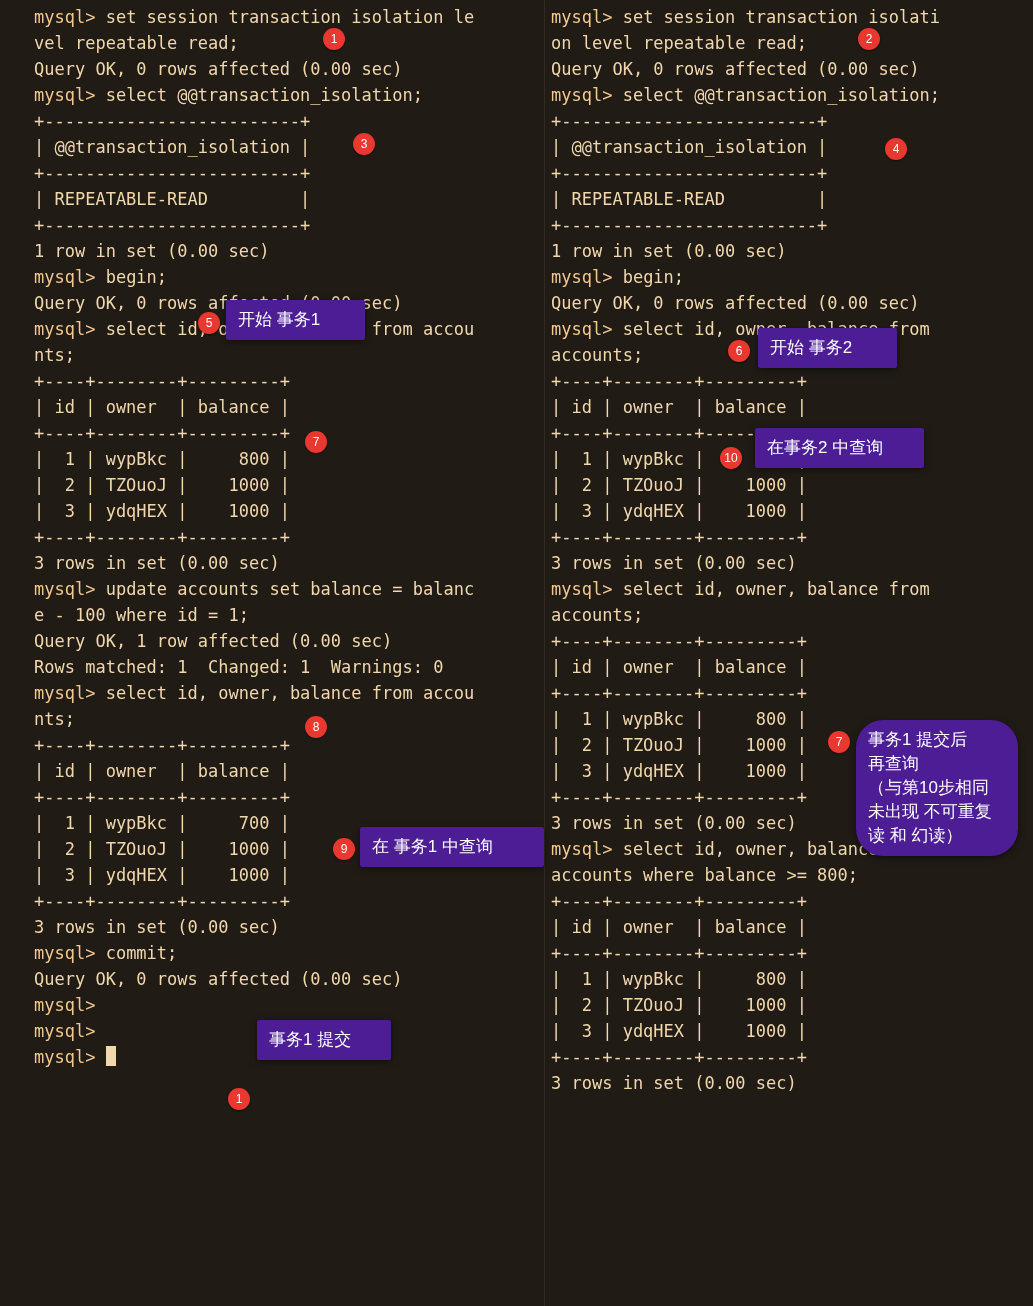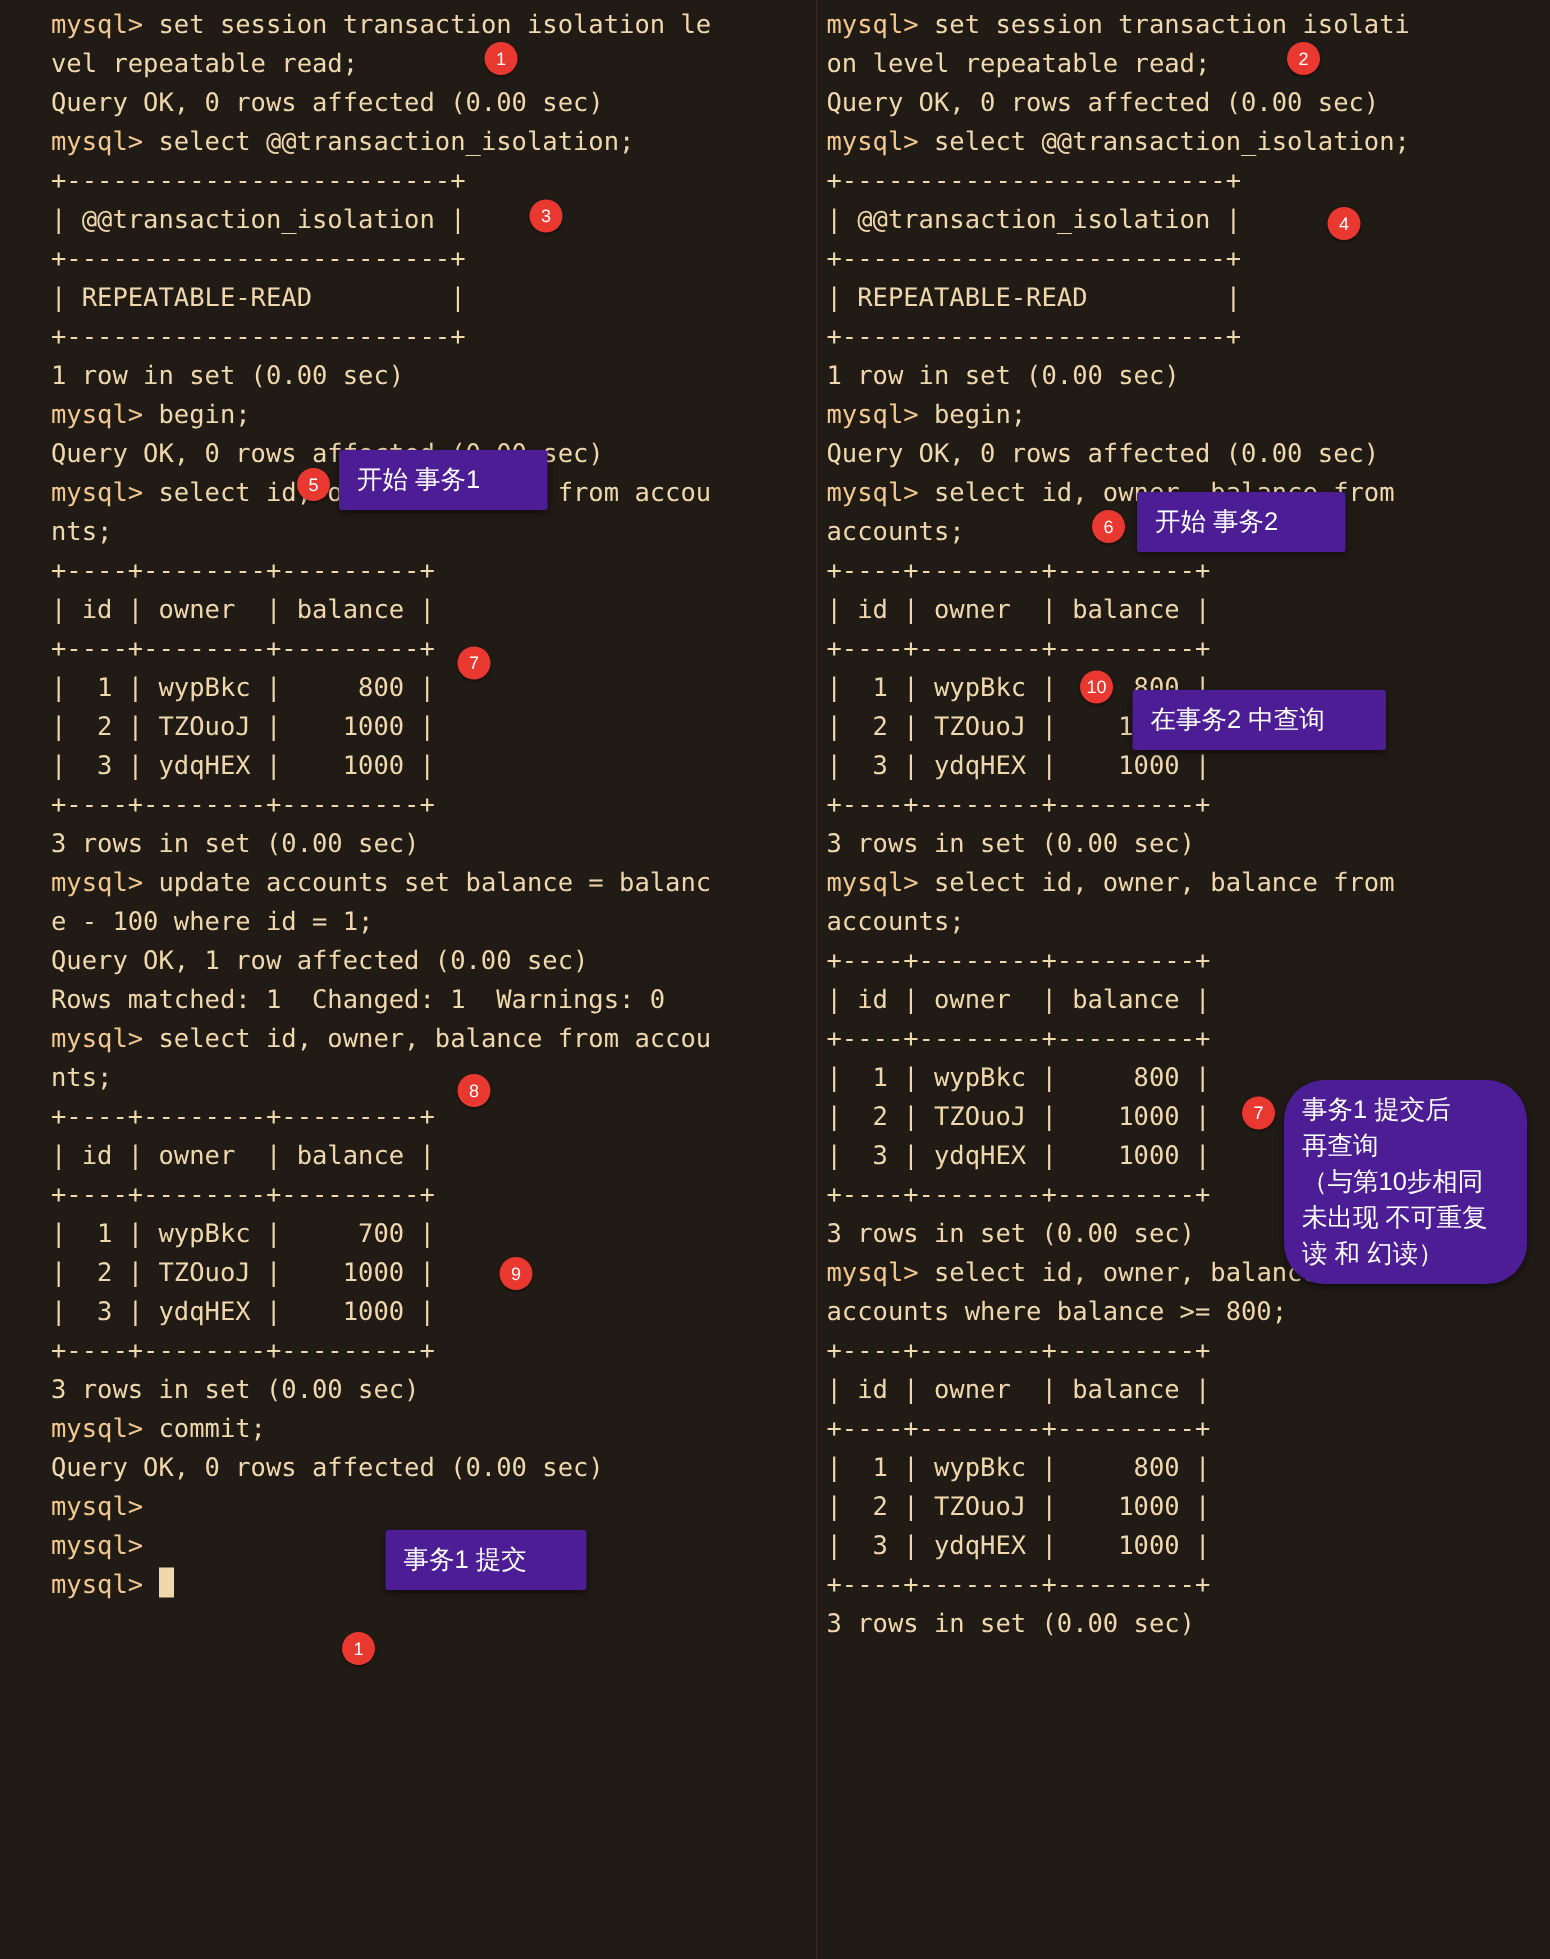--- a/index.html
+++ b/index.html
@@ -92,19 +92,20 @@
   <div class="marker" style="left: 700px; top: 340px;">6</div>
   <div class="marker" style="left: 277px; top: 431px;">7</div>
   <div class="marker" style="left: 277px; top: 716px;">8</div>
   <div class="marker" style="left: 305px; top: 838px;">9</div>
   <div class="marker" style="left: 692px; top: 447px;">10</div>
   <div class="marker" style="left: 200px; top: 1088px;">1</div>
   <div class="marker" style="left: 800px; top: 731px;">7</div>
 
   <div class="note" style="left: 198px; top: 300px; width: 115px; white-space: pre-line;">开始 事务1</div>
   <div class="note" style="left: 730px; top: 328px; width: 115px; white-space: pre-line;">开始 事务2</div>
-  <div class="note" style="left: 727px; top: 460px; width: 145px; white-space: pre-line;">在事务2 中查询</div>
+  <div class="note" style="left: 332px; top: 827px; width: 160px; white-space: pre-line;">在 事务1 中查询</div>
+  <div class="note" style="left: 727px; top: 428px; width: 145px; white-space: pre-line;">在事务2 中查询</div>
   <div class="note" style="left: 229px; top: 1020px; width: 110px; white-space: pre-line;">事务1 提交</div>
   <div class="note" style="left: 828px; top: 720px; width: 138px; white-space: pre-line; border-radius: 27px;">事务1 提交后
 再查询
 （与第10步相同 未出现 不可重复读 和 幻读）</div>
 
 </div>
 
 </body></html>

